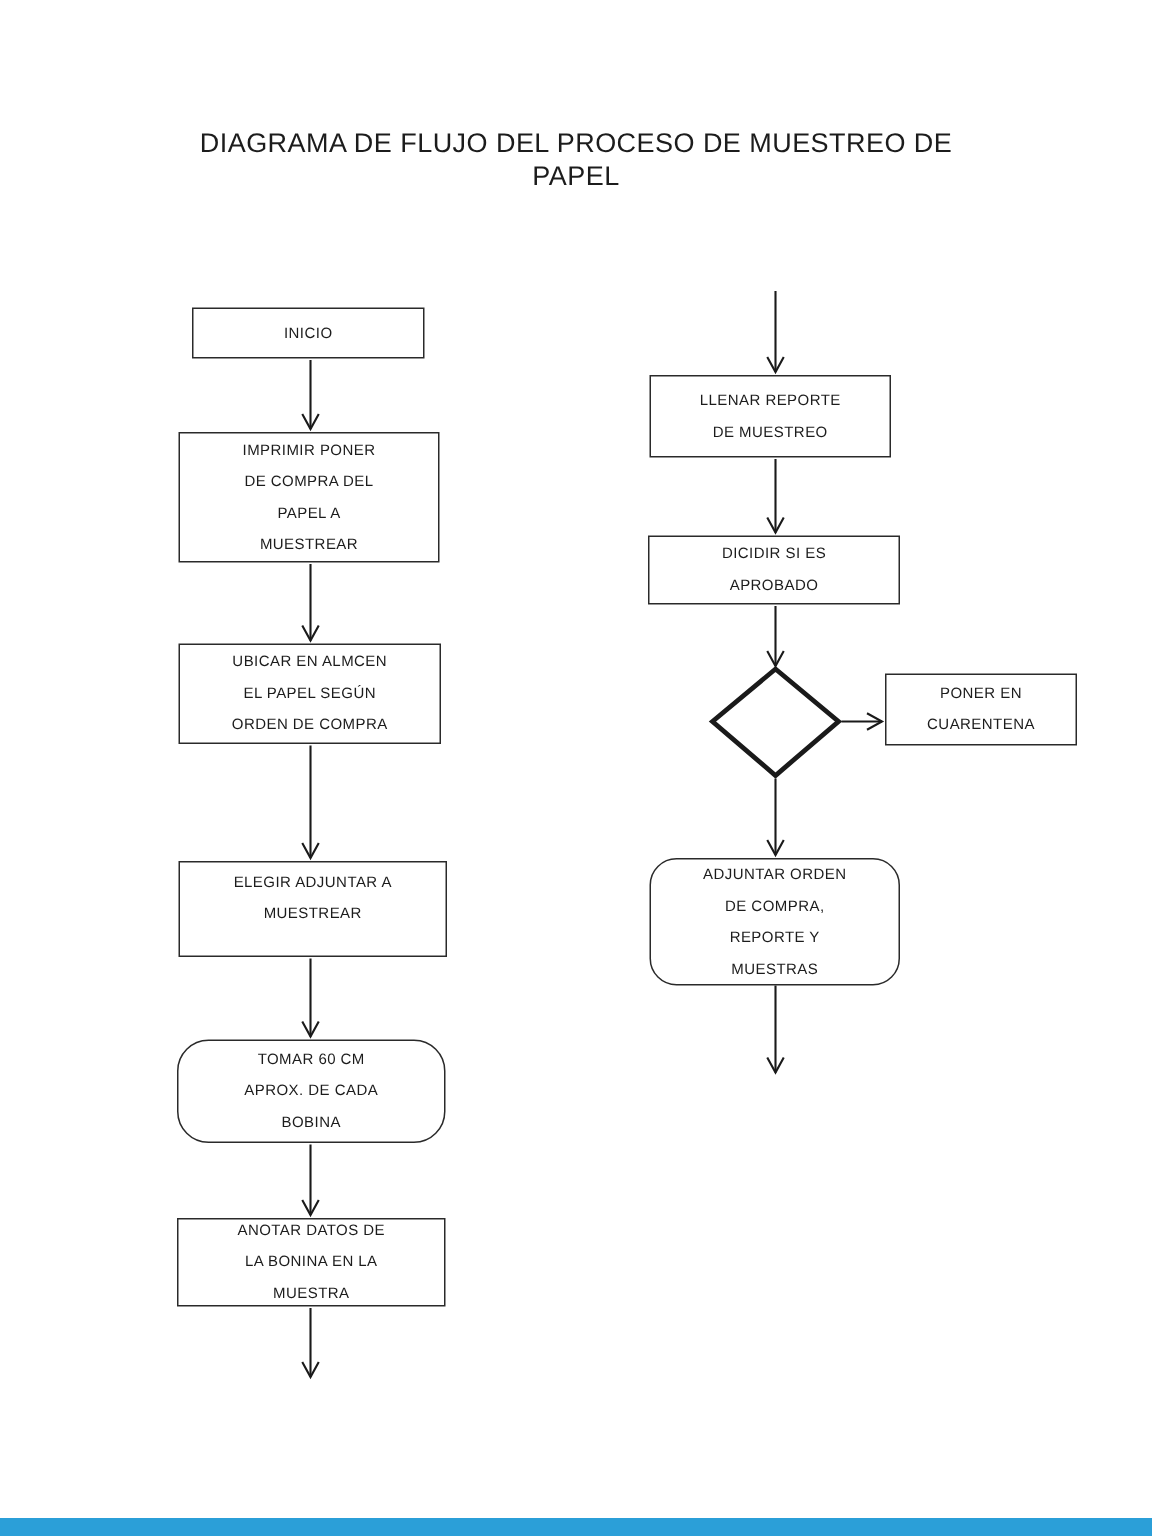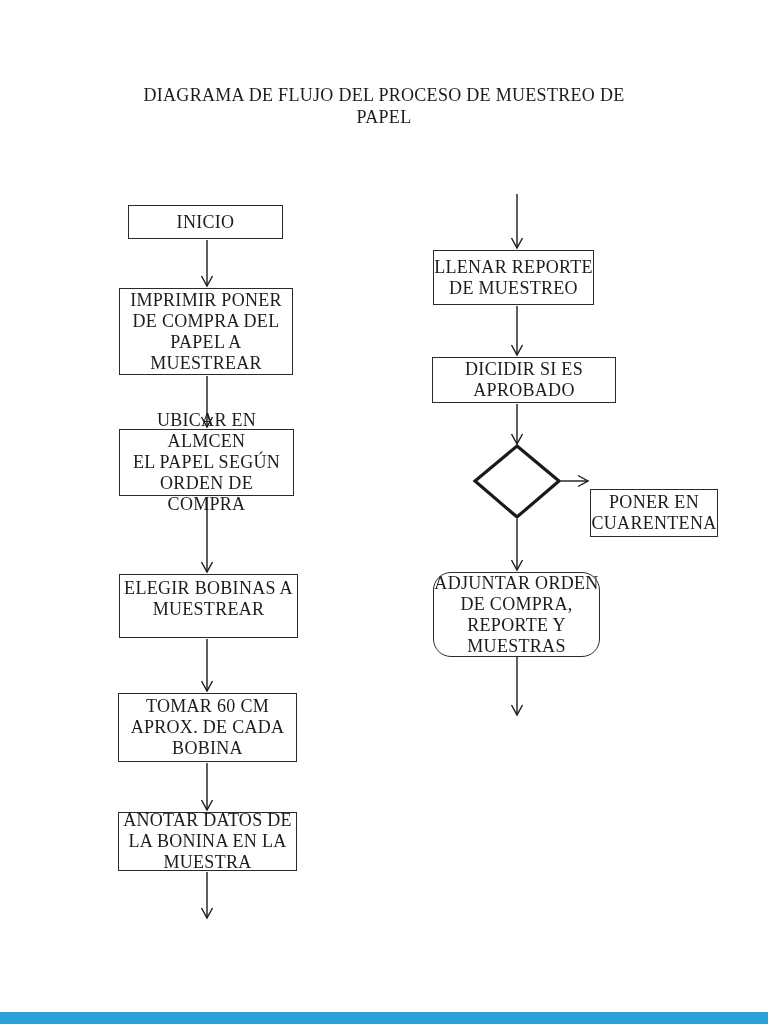--- a/index.html
+++ b/index.html
@@ -6,21 +6,21 @@
     margin: 0;
     padding: 0;
     background: #ffffff;
   }
   .page {
     position: relative;
     width: 768px;
     height: 1024px;
     background: #ffffff;
     overflow: hidden;
-    font-family: Liberation Serif, serif;
+    font-family: Liberation Sans, sans-serif;
     color: #1c1c1c;
   }
   .diagram-title {
     position: absolute;
     left: 104px;
     top: 84px;
     width: 560px;
     text-align: center;
     font-size: 18px;
     line-height: 22px;
@@ -35,41 +35,41 @@
   }
   .node {
     position: absolute;
     box-sizing: border-box;
     border: 1.5px solid #2a2a2a;
     background: #ffffff;
     display: flex;
     align-items: center;
     justify-content: center;
     text-align: center;
-    font-size: 18px;
+    font-size: 10px;
     line-height: 21px;
     letter-spacing: 0.3px;
     white-space: pre-line;
     color: #1c1c1c;
   }
   .node.top-aligned {
     align-items: flex-start;
     padding-top: 3px;
   }
   
   .n-inicio   { left: 128px; top: 205px; width: 155px; height: 34px; }
   .n-imprimir { left: 119px; top: 288px; width: 174px; height: 87px; }
   .n-ubicar   { left: 119px; top: 429px; width: 175px; height: 67px; }
   .n-elegir   { left: 119px; top: 574px; width: 179px; height: 64px; }
-  .n-tomar    { left: 118px; top: 693px; width: 179px; height: 69px; }
+  .n-tomar    { left: 118px; top: 693px; width: 179px; height: 69px; border-radius: 21px; }
   .n-anotar   { left: 118px; top: 812px; width: 179px; height: 59px; }
   
   .n-llenar   { left: 433px; top: 250px; width: 161px; height: 55px; }
-  .n-dicidir  { left: 432px; top: 357px; width: 184px; height: 46px; }
-  .n-poner    { left: 590px; top: 449px; width: 128px; height: 48px; margin-top: 40px; }
+  .n-dicidir  { left: 432px; top: 357px; width: 168px; height: 46px; }
+  .n-poner    { left: 590px; top: 449px; width: 128px; height: 48px; }
   .n-adjuntar { left: 433px; top: 572px; width: 167px; height: 85px; border-radius: 18px; }
   .n-archivar { left: 440px; top: 717px; width: 153px; height: 45px; }
 
   .footer-bar {
     position: absolute;
     left: 0;
     top: 1012px;
     width: 768px;
     height: 12px;
     background: #2b9fd8;
@@ -154,21 +154,21 @@
   </svg>
 
   <div class="node n-inicio">INICIO</div>
   <div class="node n-imprimir">IMPRIMIR PONER
 DE COMPRA DEL
 PAPEL A
 MUESTREAR</div>
   <div class="node n-ubicar">UBICAR EN ALMCEN
 EL PAPEL SEGÚN
 ORDEN DE COMPRA</div>
-  <div class="node n-elegir top-aligned">ELEGIR BOBINAS A
+  <div class="node n-elegir top-aligned">ELEGIR ADJUNTAR A
 MUESTREAR</div>
   <div class="node n-tomar">TOMAR 60 CM
 APROX. DE CADA
 BOBINA</div>
   <div class="node n-llenar">LLENAR REPORTE
 DE MUESTREO</div>
 
   <div class="node n-anotar">ANOTAR DATOS DE
 LA BONINA EN LA
 MUESTRA</div>

